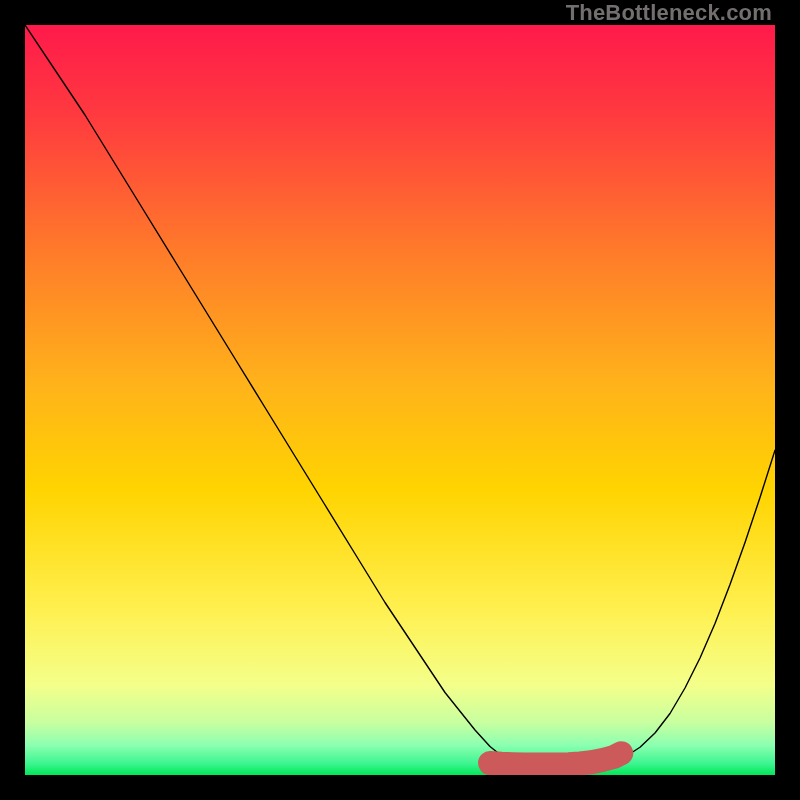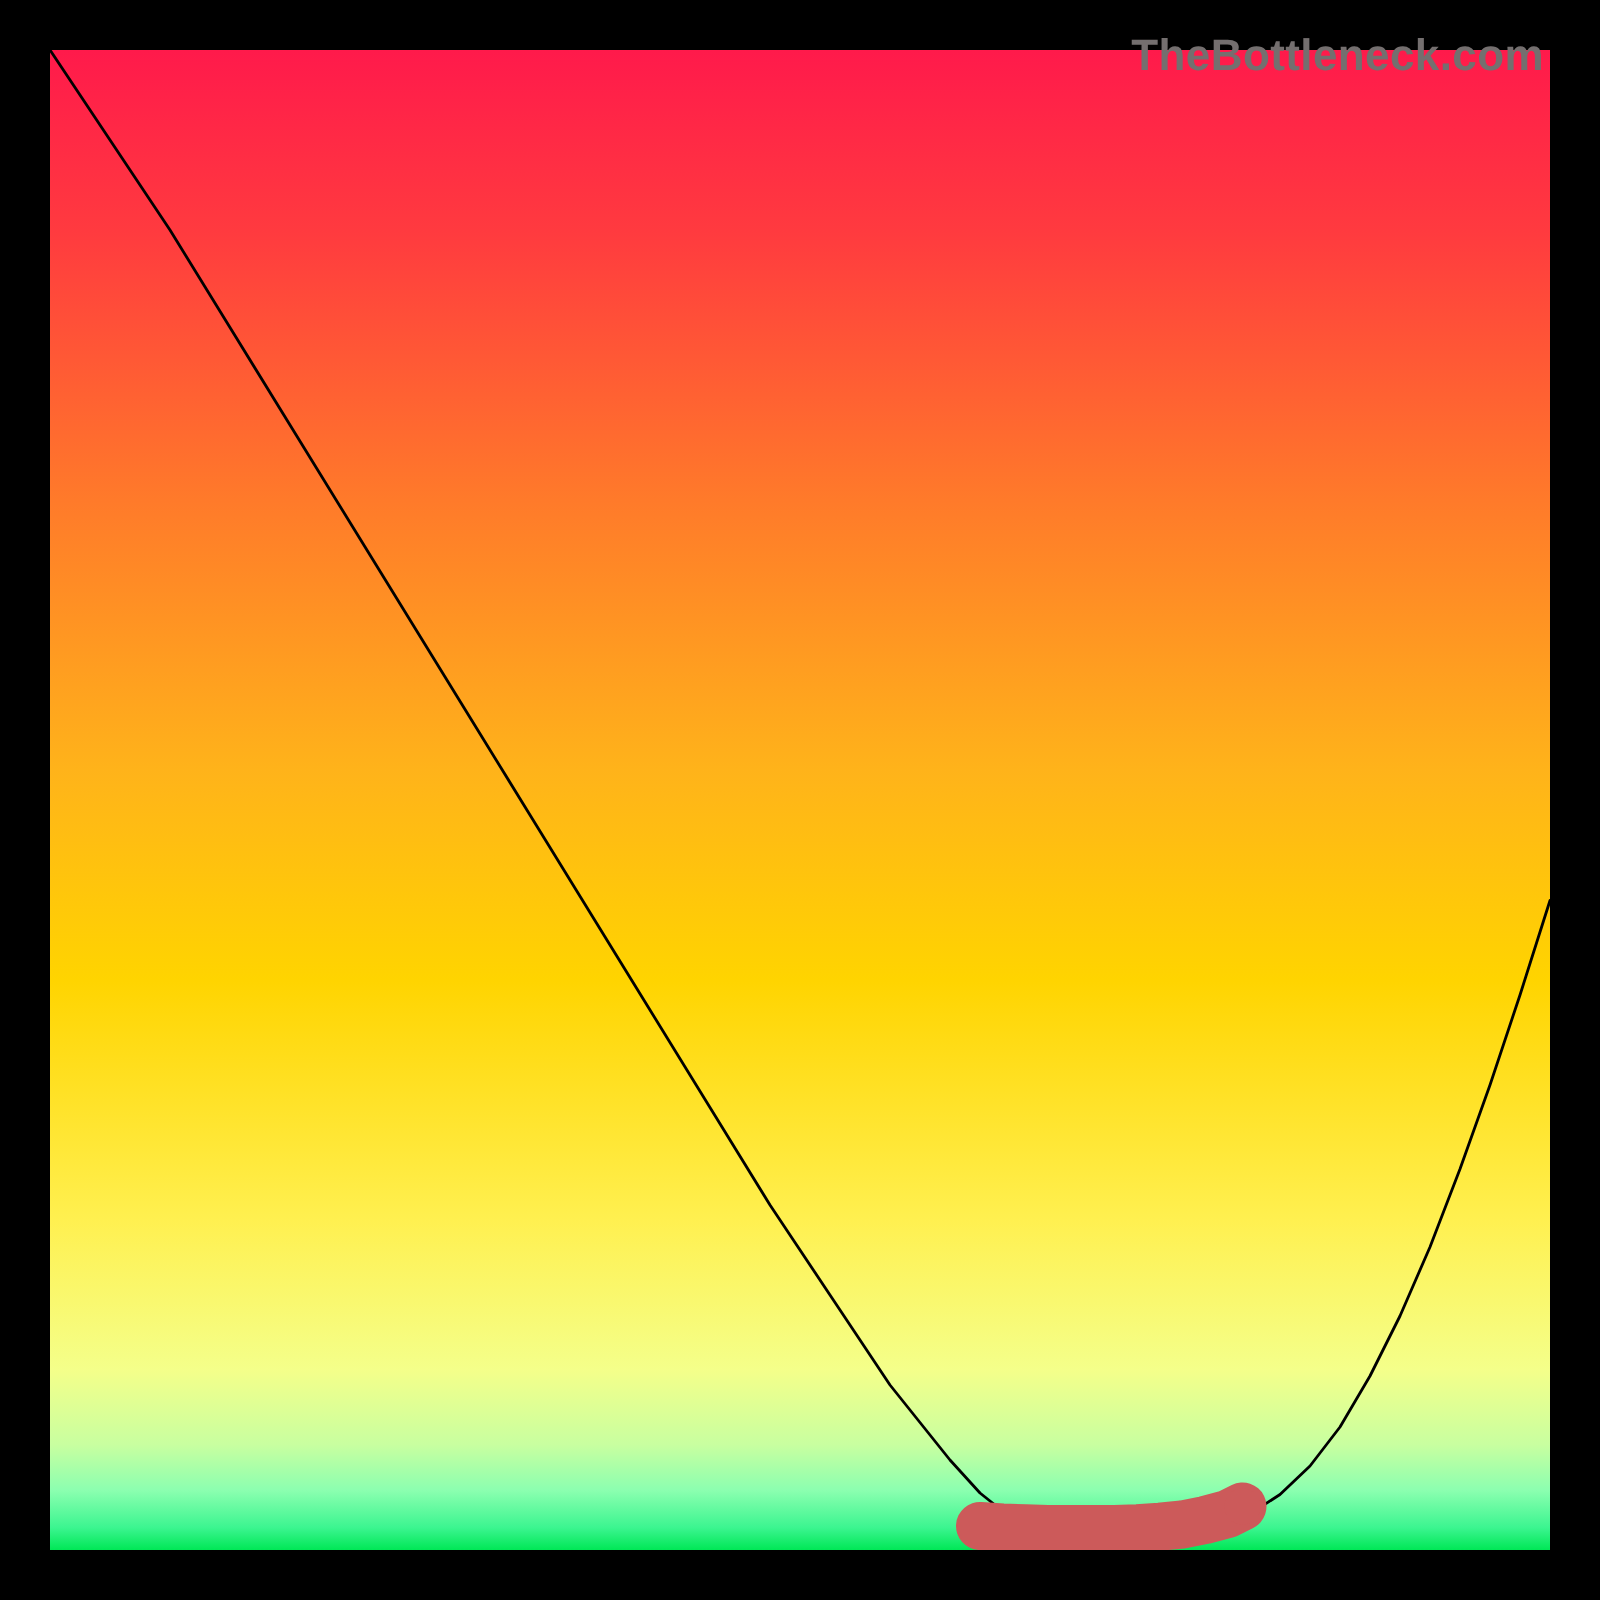--- a/index.html
+++ b/index.html
@@ -20,21 +20,21 @@
   }
   .plot {
     position: absolute;
     left: 5px;
     top: 5px;
     width: 750px;
     height: 750px;
   }
   .watermark {
     position: absolute;
-    top: 15px;
+    top: 0;
     right: 28px;
     font-family: Arial, Helvetica, sans-serif;
     font-size: 22px;
     font-weight: bold;
     color: #746f6f;
     letter-spacing: 0.2px;
     text-align: center;
   }
 </style>
 </head>

